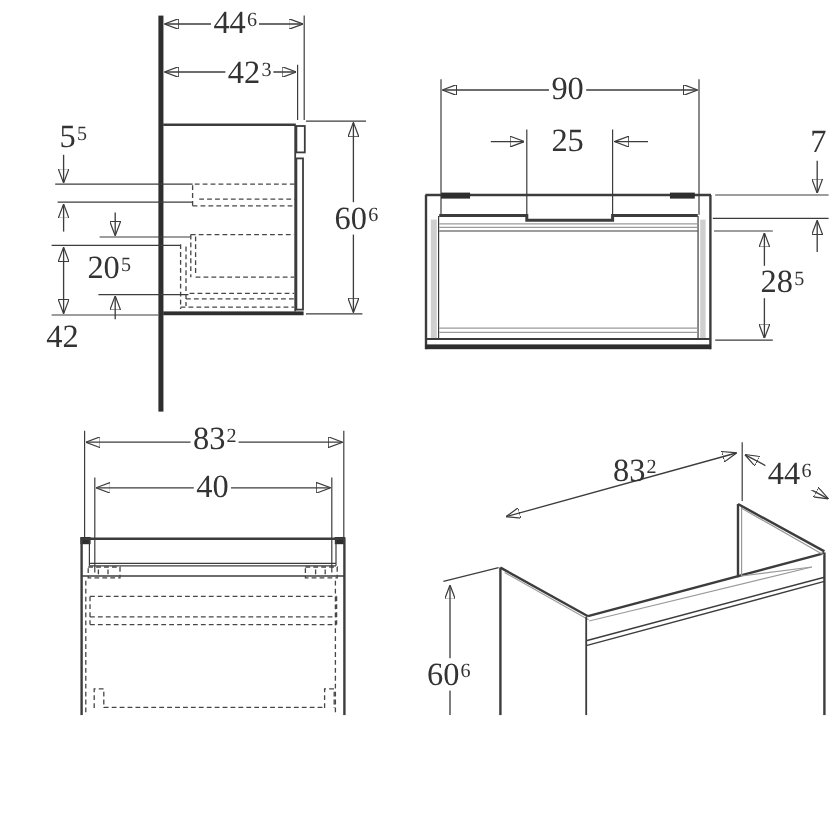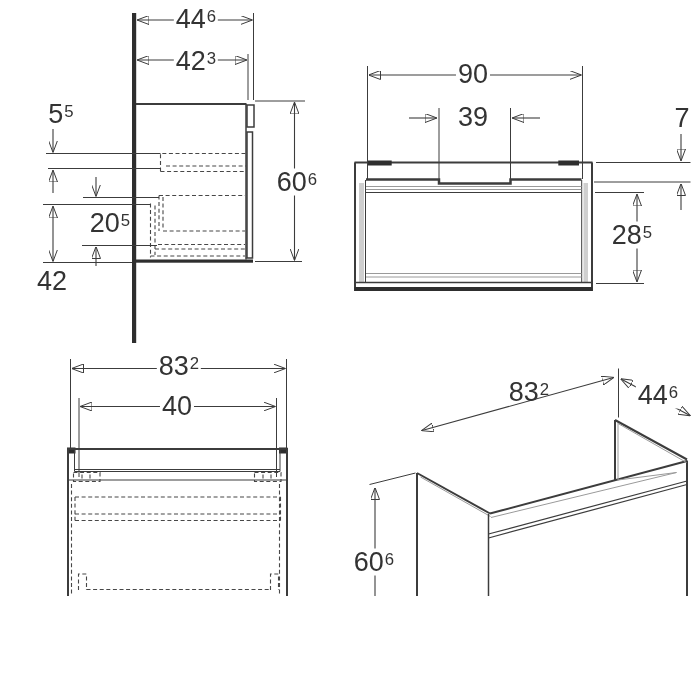--- a/index.html
+++ b/index.html
@@ -1,17 +1,17 @@
 <!DOCTYPE html>
 <html><head>
 <meta charset="utf-8">
 <style>
   html,body{margin:0;padding:0;background:#fff;}
   #stage{position:relative;width:700px;height:596px;background:#fff;overflow:hidden;
-         font-family:Liberation Sans, sans-serif;}
+         font-family:Liberation Serif, serif;}
   svg{position:absolute;left:0;top:0;}
   svg line, svg path, svg polyline, svg rect, svg polygon{stroke:#3c3c3c;fill:none;}
   .s1{stroke-width:1;}
   .s12{stroke-width:1.2;}
   .s15{stroke-width:1.5;}
   .s2{stroke-width:2;}
   .s25{stroke-width:2.5;}
   .gray{stroke:#9a9a9a;stroke-width:1;}
   .grayfill{fill:#cfcfcf;stroke:none;}
   .fill{fill:#2e2e2e;stroke:none;}
@@ -190,30 +190,30 @@
       <line class="ext" x1="369.5" y1="484.5" x2="415.5" y2="473"></line>
       <line class="ext" x1="367.5" y1="649.5" x2="417" y2="637.5"></line>
     </g>
     <line class="dim" x1="422" y1="430.5" x2="613.5" y2="377.5"></line>
     <line class="dim" x1="621" y1="379" x2="690" y2="415.5"></line>
     <line class="dim" x1="375" y1="488" x2="375" y2="652"></line>
   </g>
 </svg>
 
 <div class="dim-label" style="left:196px;top:19px"><span>44</span><span class="sup">6</span></div>
-<div class="dim-label" style="left:196px;top:61px"><span>42</span><span class="sup">3</span></div>
+<div class="dim-label" style="left:208px;top:61px"><span>42</span><span class="sup">3</span></div>
 <div class="dim-label" style="left:61px;top:114px"><span>5</span><span class="sup">5</span></div>
 <div class="dim-label" style="left:297px;top:182px"><span>60</span><span class="sup">6</span></div>
-<div class="dim-label" style="left:110px;top:223px"><span>20</span><span class="sup">5</span></div>
+<div class="dim-label" style="left:91px;top:223px"><span>20</span><span class="sup">5</span></div>
 <div class="dim-label" style="left:52px;top:281px"><span>42</span></div>
 
 <div class="dim-label" style="left:473px;top:74px"><span>90</span></div>
-<div class="dim-label" style="left:473px;top:117px"><span>39</span></div>
+<div class="dim-label" style="left:473px;top:117px"><span>25</span></div>
 <div class="dim-label" style="left:682px;top:118px"><span>7</span></div>
-<div class="dim-label" style="left:632px;top:235px"><span>28</span><span class="sup">5</span></div>
+<div class="dim-label" style="left:652px;top:235px"><span>28</span><span class="sup">5</span></div>
 
 <div class="dim-label" style="left:179px;top:366px"><span>83</span><span class="sup">2</span></div>
 <div class="dim-label" style="left:177px;top:406px"><span>40</span></div>
 <div class="dim-label nobg" style="left:78px;top:651px"><span>0</span></div>
 
 <div class="dim-label nobg" style="left:529px;top:392px"><span>83</span><span class="sup">2</span></div>
 <div class="dim-label" style="left:658px;top:395px"><span>44</span><span class="sup">6</span></div>
 <div class="dim-label" style="left:374px;top:562px"><span>60</span><span class="sup">6</span></div>
 
 </div>

